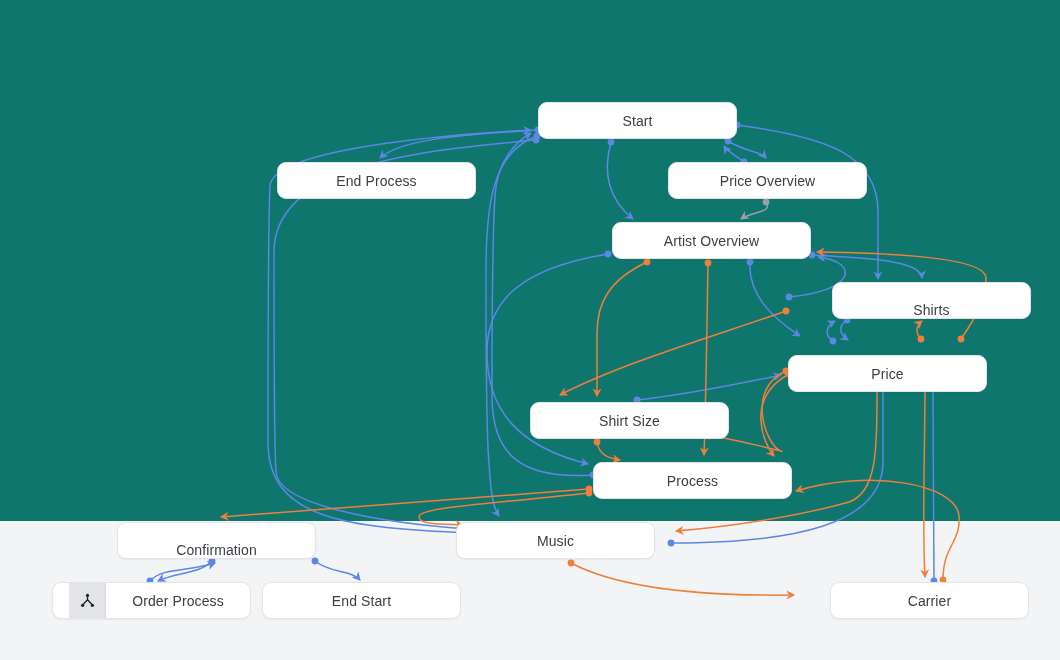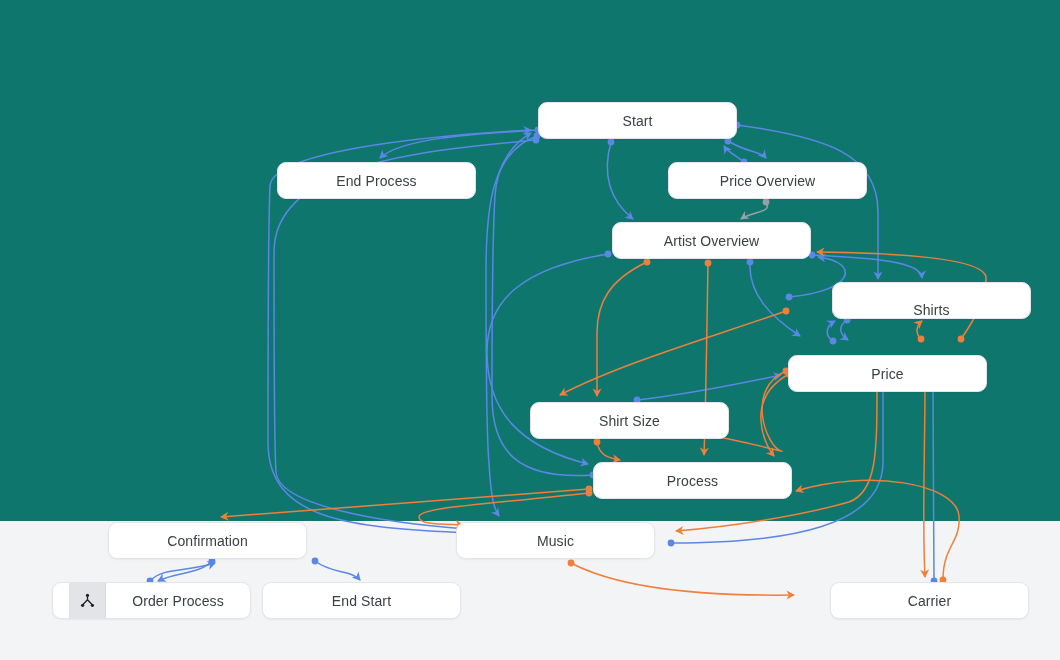--- a/index.html
+++ b/index.html
@@ -121,21 +121,21 @@
     <span class="node-label">Price</span>
   </div>
       <div class="node" style="left: 498px; top: 402px; width: 199px; height: 37px; margin-left: 32px;">
 
     <span class="node-label">Shirt Size</span>
   </div>
       <div class="node" style="left: 593px; top: 462px; width: 199px; height: 37px;">
 
     <span class="node-label">Process</span>
   </div>
-      <div class="node" style="left: 108px; top: 522px; width: 199px; height: 37px;">
+      <div class="node" style="left: 117px; top: 522px; width: 199px; height: 37px; align-items: flex-end;">
 
     <span class="node-label">Confirmation</span>
   </div>
       <div class="node" style="left: 456px; top: 522px; width: 199px; height: 37px;">
 
     <span class="node-label">Music</span>
   </div>
       <div class="node" style="left: 52px; top: 582px; width: 199px; height: 37px; padding-left: 16px;">
     <span class="node-icon">
       <svg viewBox="0 0 22 22" width="17" height="17" aria-hidden="true">

